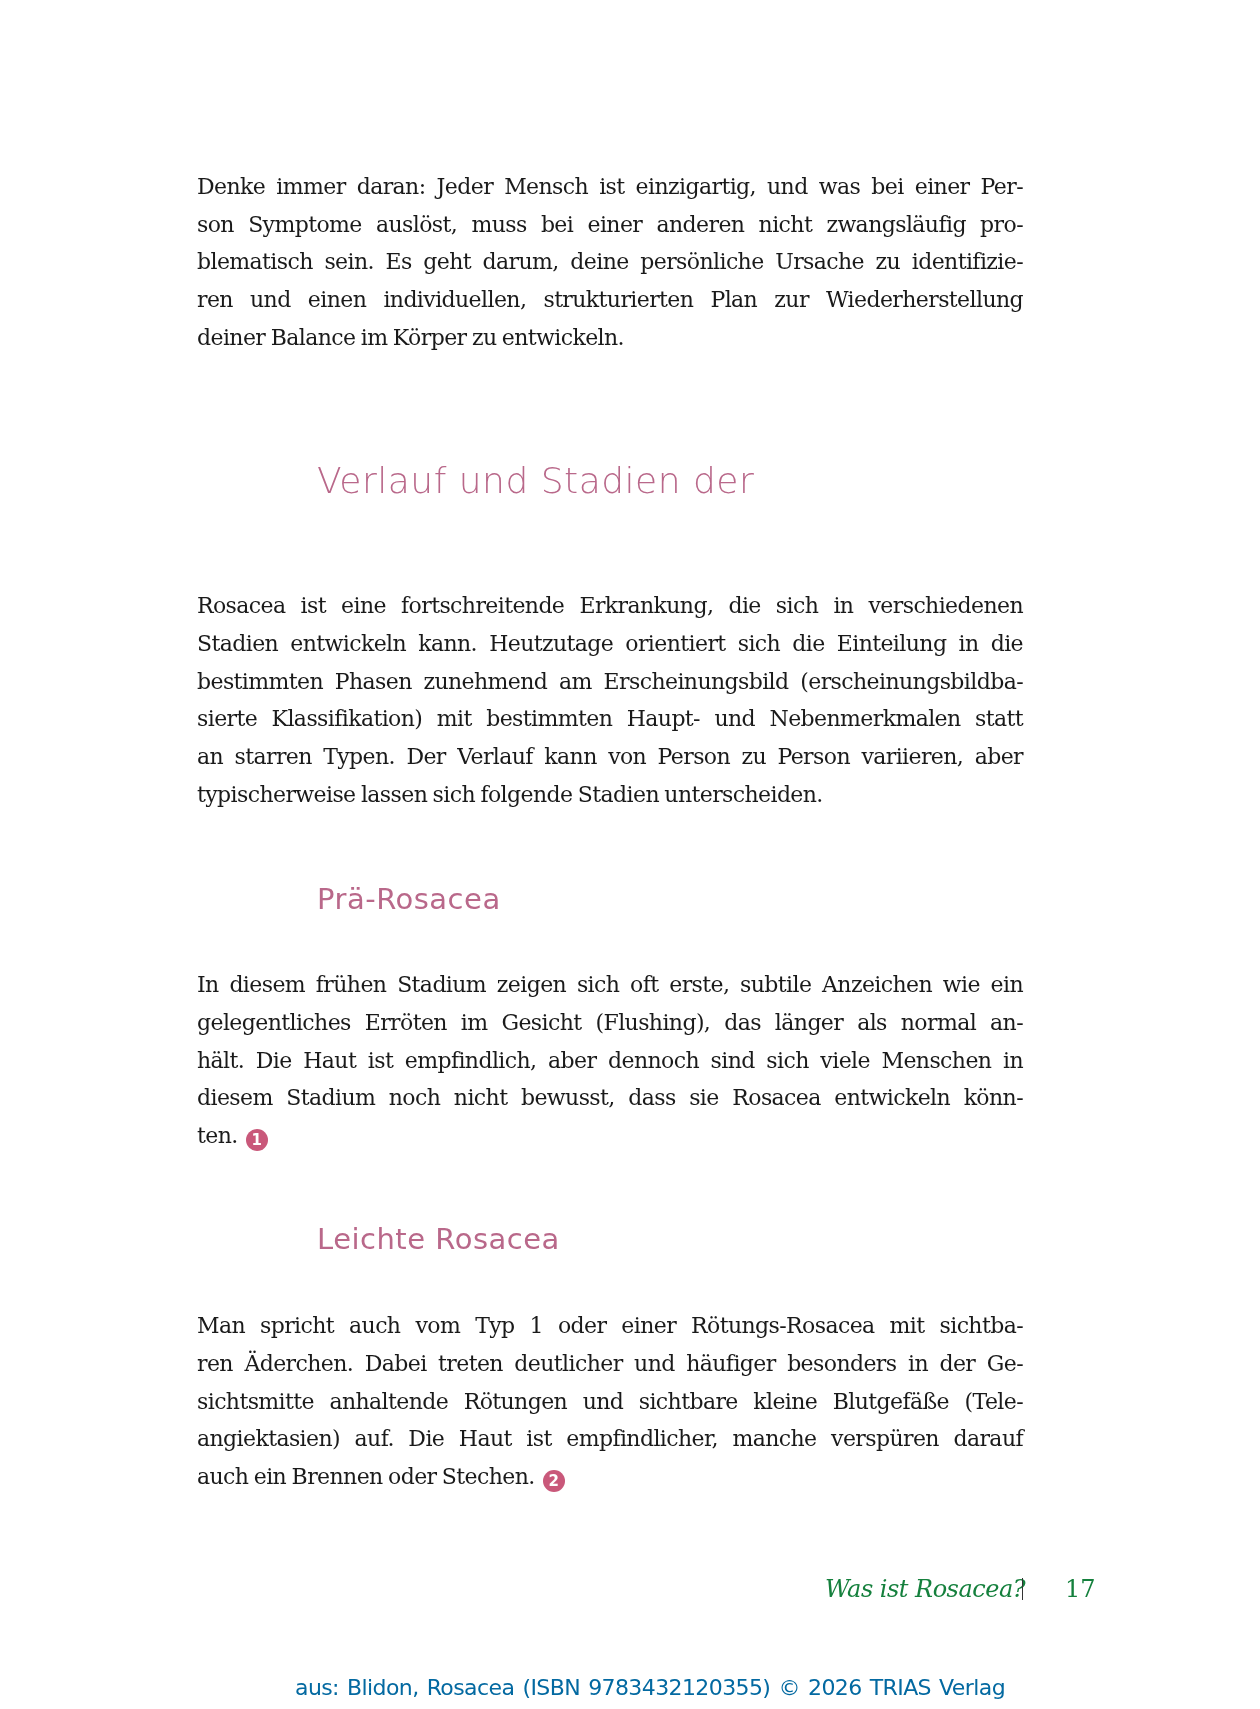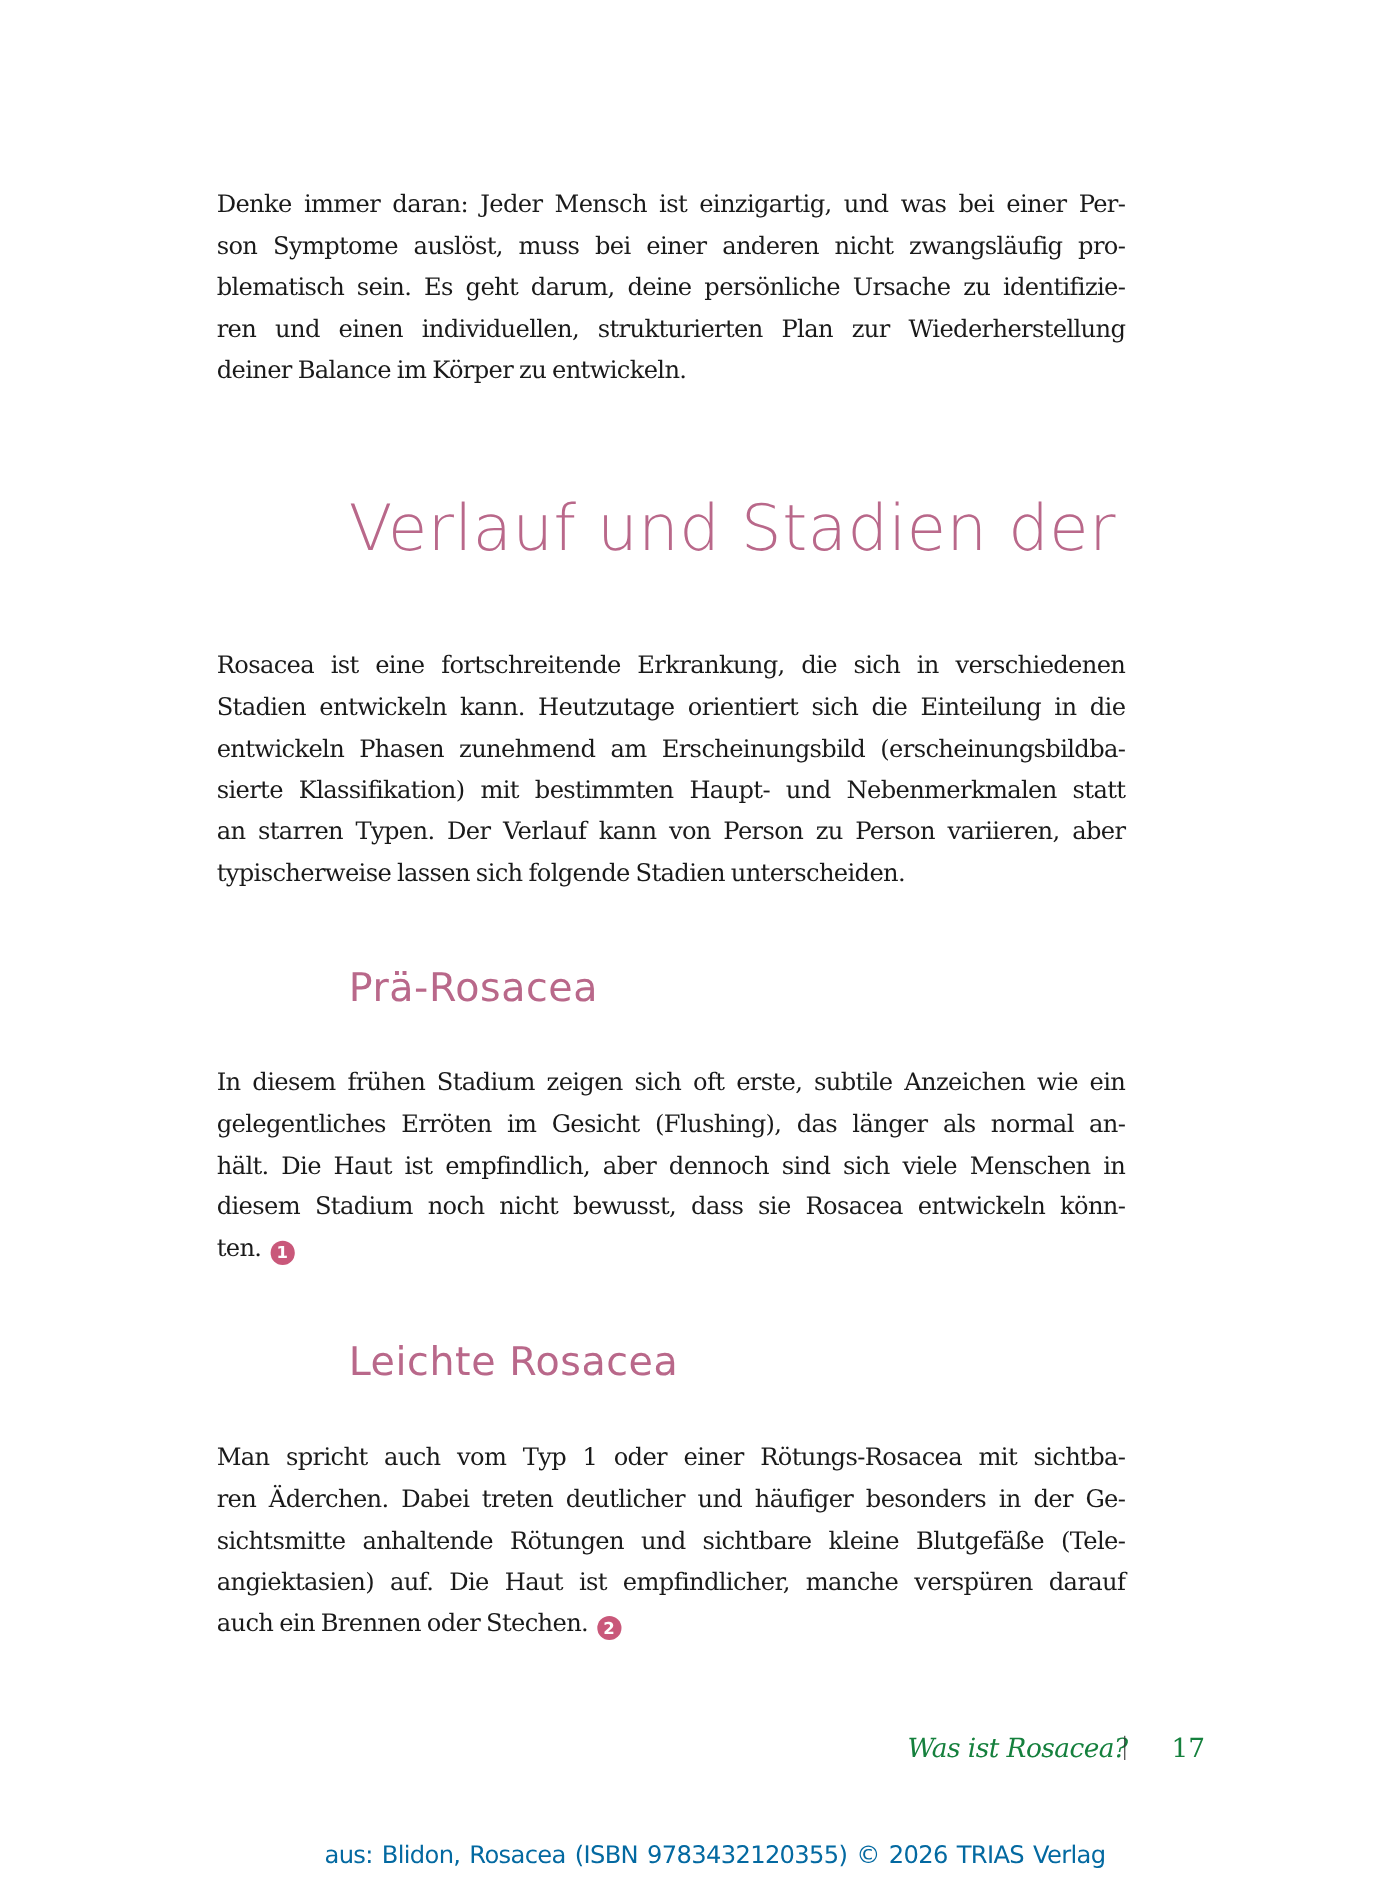--- a/index.html
+++ b/index.html
@@ -10,27 +10,27 @@
     position: absolute; left: 0; width: 826px; height: 38px;
     font-family: "DejaVu Serif", "Liberation Serif", serif;
     font-size: 22px; line-height: 38px; color: #1a1a1a;
     text-align: justify; text-align-last: justify; white-space: nowrap;
     letter-spacing: -0.6px; word-spacing: -1px;
   }
   .line.last { text-align-last: left; }
   .h1 {
     position: absolute; left: 317px;
     font-family: "DejaVu Sans", "Liberation Sans", sans-serif;
-    font-weight: 200; font-size: 58px; line-height: 57px;
+    font-weight: 200; font-size: 36px; line-height: 57px;
     color: #b9688a; letter-spacing: 0.5px;
   }
   .h2 {
     position: absolute; left: 317px;
     font-family: "DejaVu Sans", "Liberation Sans", sans-serif;
-    font-size: 36px; line-height: 44px; color: #b9688a; letter-spacing: 0.5px;
+    font-size: 29px; line-height: 44px; color: #b9688a; letter-spacing: 0.5px;
   }
   .badge {
     display: inline-block; width: 22px; height: 22px; border-radius: 50%;
     background: #c9587a; color: #fff; font-family: "DejaVu Sans", sans-serif;
     font-size: 15px; font-weight: bold; line-height: 22px; text-align: center;
     vertical-align: -2px; margin-left: 8px; letter-spacing: 0; text-align-last: center;
   }
   .running {
     position: absolute; top: 1572px; left: 825px; height: 34px;
     font-family: "DejaVu Serif", "Liberation Serif", serif; font-size: 24px; line-height: 34px; color: #15803d;
@@ -55,21 +55,21 @@
     <div class="line" style="top:75.4px;">blematisch sein. Es geht darum, deine persönliche Ursache zu identifizie-</div>
     <div class="line" style="top:113.1px;">ren und einen individuellen, strukturierten Plan zur Wiederherstellung</div>
     <div class="line last" style="top:150.8px;">deiner Balance im Körper zu entwickeln.</div>
   </div>
 
   <div class="h1" style="top:452px;">Verlauf und Stadien der</div>
 
   <div class="para" style="top:587px;">
     <div class="line" style="top:0px;">Rosacea ist eine fortschreitende Erkrankung, die sich in verschiedenen</div>
     <div class="line" style="top:37.8px;">Stadien entwickeln kann. Heutzutage orientiert sich die Einteilung in die</div>
-    <div class="line" style="top:75.6px;">entwickeln Phasen zunehmend am Erscheinungsbild (erscheinungsbildba-</div>
+    <div class="line" style="top:75.6px;">bestimmten Phasen zunehmend am Erscheinungsbild (erscheinungsbildba-</div>
     <div class="line" style="top:113.4px;">sierte Klassifikation) mit bestimmten Haupt- und Nebenmerkmalen statt</div>
     <div class="line" style="top:151.2px;">an starren Typen. Der Verlauf kann von Person zu Person variieren, aber</div>
     <div class="line last" style="top:189px;">typischerweise lassen sich folgende Stadien unterscheiden.</div>
   </div>
 
   <div class="h2" style="top:877px;">Prä-Rosacea</div>
   <div class="para" style="top:966px;">
     <div class="line" style="top:0px;">In diesem frühen Stadium zeigen sich oft erste, subtile Anzeichen wie ein</div>
     <div class="line" style="top:37.8px;">gelegentliches Erröten im Gesicht (Flushing), das länger als normal an-</div>
     <div class="line" style="top:75.6px;">hält. Die Haut ist empfindlich, aber dennoch sind sich viele Menschen in</div>

